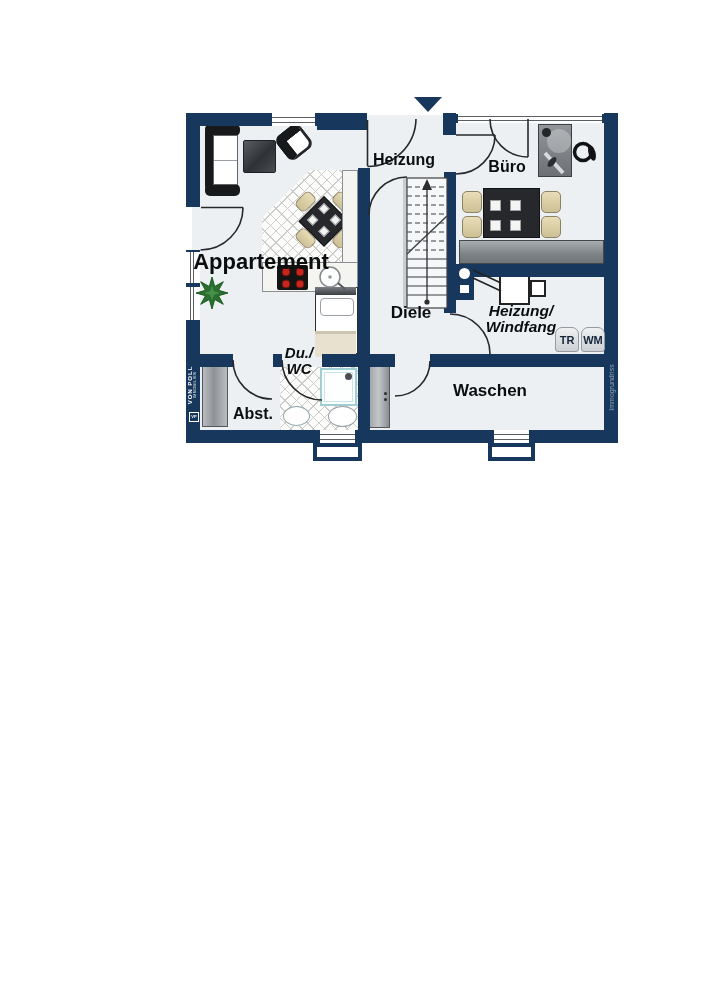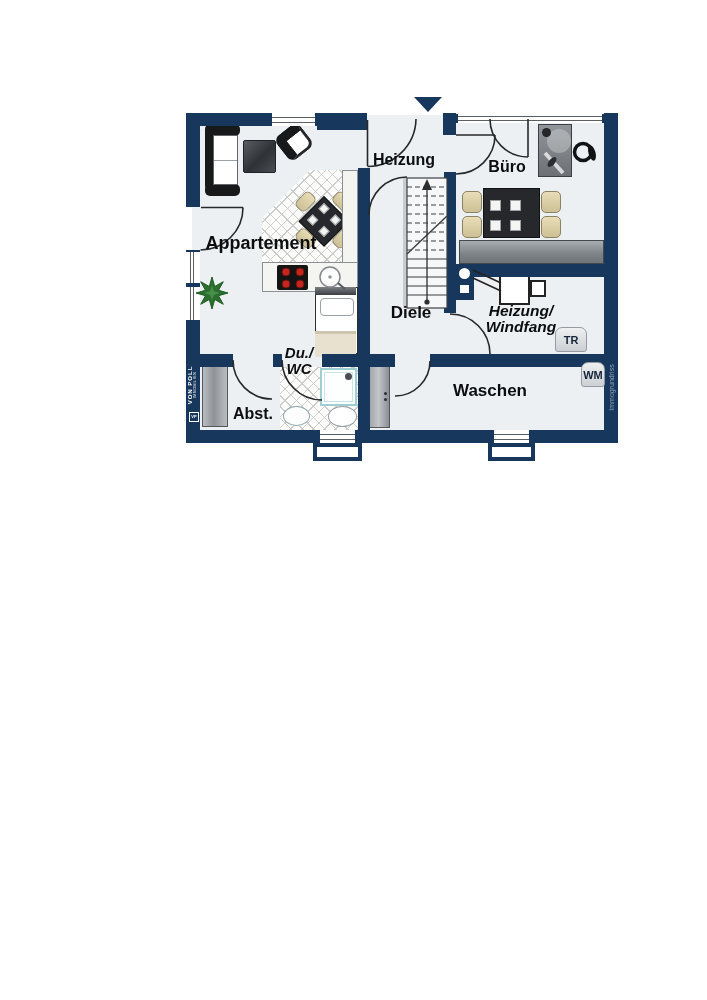--- a/index.html
+++ b/index.html
@@ -125,22 +125,22 @@
   <div class="chairb" style="left:462px;top:191px;width:20px;height:22px;"></div>
   <div class="chairb" style="left:462px;top:216px;width:20px;height:22px;"></div>
   <div class="chairb" style="left:541px;top:191px;width:20px;height:22px;"></div>
   <div class="chairb" style="left:541px;top:216px;width:20px;height:22px;"></div>
   <div class="furn" style="left:459px;top:240px;width:145px;height:24px;background:linear-gradient(#a8adb2,#7d8287 60%,#70757a);border:1px solid #44484c;"></div>
 
   <div class="furn" style="left:459px;top:268px;width:11px;height:11px;background:#fff;border-radius:50%;z-index:4;"></div>
   <div class="furn" style="left:460px;top:285px;width:9px;height:8px;background:#fff;z-index:4;"></div>
   <div class="furn" style="left:499px;top:271px;width:31px;height:34px;background:#fff;border:2px solid #222;"></div>
   <div class="furn" style="left:530px;top:280px;width:16px;height:17px;background:#fff;border:2px solid #222;"></div>
-  <div class="appliance" style="left:555px;top:327px;width:32px;height:25px;"><span>TR</span></div>
-  <div class="appliance" style="left:581px;top:327px;width:24px;height:25px;margin-top:35px;"><span>WM</span></div>
+  <div class="appliance" style="left:555px;top:327px;width:24px;height:25px;"><span>TR</span></div>
+  <div class="appliance" style="left:581px;top:327px;width:24px;height:25px;"><span>WM</span></div>
 
   <div class="cab" style="left:202px;top:366px;width:26px;height:61px;background:linear-gradient(90deg,#b9bcbf,#8f9397 45%,#babdc0);"></div>
   <div class="cab" style="left:367px;top:358px;width:23px;height:70px;background:linear-gradient(90deg,#9b9fa3,#c3c6c9 50%,#8a8e92);">
     <div class="abs" style="right:2px;top:33px;width:3px;height:3px;background:#2b2d2f;border-radius:50%;"></div>
     <div class="abs" style="right:2px;top:39px;width:3px;height:3px;background:#2b2d2f;border-radius:50%;"></div>
   </div>
 
   <div class="furn" style="left:320px;top:368px;width:37px;height:38px;background:#fdfefe;border:2px solid #9fced3;z-index:2;">
     <div class="abs" style="left:2px;top:2px;right:2px;bottom:2px;border:1px solid #c9e4e6;"></div>
     <div class="abs" style="right:3px;top:3px;width:7px;height:7px;background:#4a4e52;border-radius:50%;"></div>
@@ -220,21 +220,21 @@
       <line x1="545" y1="153" x2="563" y2="173" stroke="#d8dadc" stroke-width="4"></line>
       <ellipse cx="552" cy="162" rx="3" ry="6" fill="#2b2e31" transform="rotate(40 552 162)"></ellipse>
     </g>
 
     <g>
       <polygon fill="#2b6e2f" stroke="#1b5e20" stroke-width="1" points="228,293 218.5,295.7 223.3,304.3 214.7,299.5 212,309 209.3,299.5 200.7,304.3 205.5,295.7 196,293 205.5,290.3 200.7,281.7 209.3,286.5 212,277 214.7,286.5 223.3,281.7 218.5,290.3"></polygon>
       <polygon fill="#46914a" points="220,293 214,294.7 212,300 210,294.7 204,293 210,291.3 212,286 214,291.3"></polygon>
     </g>
   </svg>
 
-  <div class="lbl" style="left:261px;top:244px;font-size:18px;">Appartement</div>
+  <div class="lbl" style="left:261px;top:262px;font-size:22px;">Appartement</div>
   <div class="lbl" style="left:404px;top:160px;font-size:16px;">Heizung</div>
   <div class="lbl" style="left:507px;top:167px;font-size:16px;">Büro</div>
   <div class="lbl" style="left:411px;top:313px;font-size:17px;">Diele</div>
   <div class="lbl" style="left:521px;top:319px;font-size:15.5px;">
     <span>Heizung/</span>
     <span>Windfang</span>
   </div>
   <div class="lbl" style="left:490px;top:391px;font-size:17px;">Waschen</div>
   <div class="lbl" style="left:253px;top:414px;font-size:16px;">Abst.</div>
   <div class="lbl" style="left:299px;top:361px;font-size:15px;">

